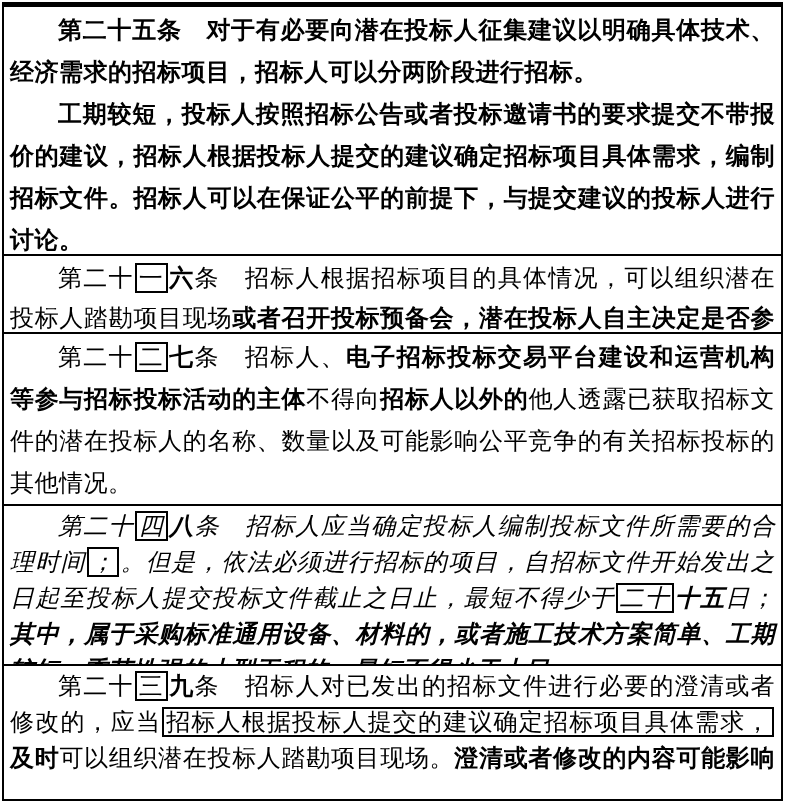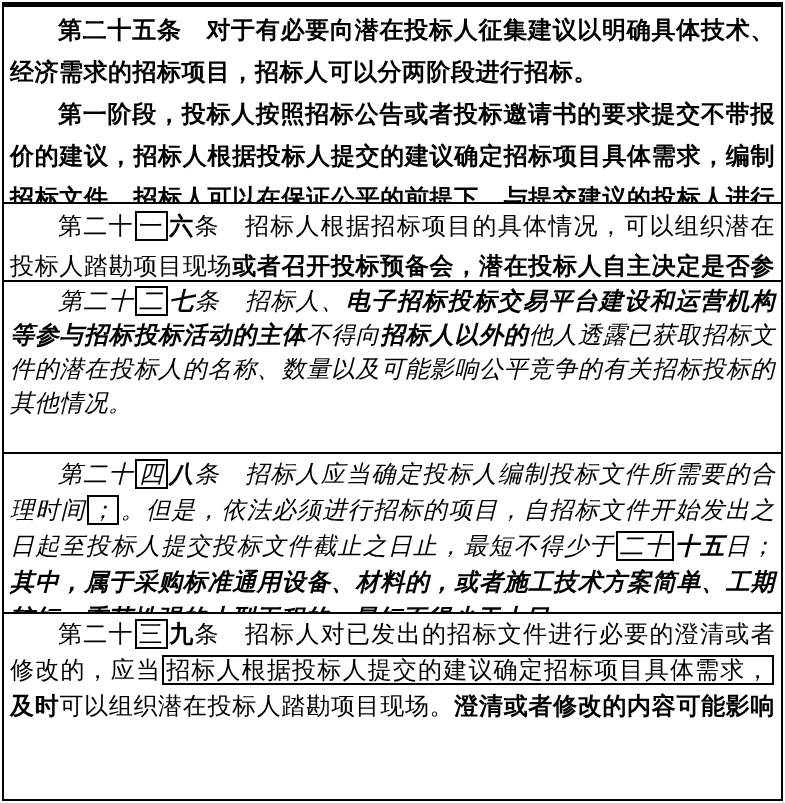--- a/index.html
+++ b/index.html
@@ -35,23 +35,23 @@
   }
   section.art {
     box-sizing: border-box;
     padding: 2px 6px 0 6px;
     overflow: hidden;
     font-size: 24px;
   }
   section.art:not(:last-child) {
     border-bottom: 2px solid #000;
   }
-  .art1 { height: 197px; line-height: 41px; }
+  .art1 { height: 249px; line-height: 41px; }
   .art2 { height: 78px;  line-height: 39px; }
-  .art3 { height: 172px; line-height: 34px; font-style: italic; }
+  .art3 { height: 172px; line-height: 42px; }
   .art4 { height: 160px; line-height: 36px; font-style: italic; }
   .art5 { height: 104px; line-height: 36px; }
   p.para {
     margin: 0;
     text-indent: 2em;
     text-align: justify;
     letter-spacing: 0.5px;
   }
   
   .run.norm {
@@ -73,21 +73,21 @@
   }
 </style>
 </head>
 <body>
 
 <div class="page">
   <div class="frame">
 
   <section class="art art1">
         <p class="para"><span class="run add">第二十五条　对于有必要向潜在投标人征集建议以明确具体技术、经济需求的招标项目，招标人可以分两阶段进行招标。</span></p>
-        <p class="para"><span class="run add">第一阶段，投标人按照招标公告或者投标邀请书的要求提交不带报价的建议，招标人根据投标人提交的建议确定招标项目具体需求，编制招标文件。招标人可以在保证公平的前提下，与提交建议的投标人进行讨论。</span></p>
+        <p class="para"><span class="run add">工期较短，投标人按照招标公告或者投标邀请书的要求提交不带报价的建议，招标人根据投标人提交的建议确定招标项目具体需求，编制招标文件。招标人可以在保证公平的前提下，与提交建议的投标人进行讨论。</span></p>
       </section>
       <section class="art art2">
         <p class="para"><span class="run norm">第二十</span><span class="run del">一</span><span class="run add">六</span><span class="run norm">条　招标人根据招标项目的具体情况，可以组织潜在投标人踏勘项目现场</span><span class="run add">或者召开投标预备会，潜在投标人自主决定是否参加。</span></p>
       </section>
       <section class="art art3">
         <p class="para"><span class="run norm">第二十</span><span class="run del">二</span><span class="run add">七</span><span class="run norm">条　招标人、</span><span class="run add">电子招标投标交易平台建设和运营机构等参与招标投标活动的主体</span><span class="run norm">不得向</span><span class="run add">招标人以外的</span><span class="run norm">他人透露已获取招标文件的潜在投标人的名称、数量以及可能影响公平竞争的有关招标投标的其他情况。</span></p>
       </section>
       <section class="art art4">
         <p class="para"><span class="run norm">第二十</span><span class="run del">四</span><span class="run add">八</span><span class="run norm">条　招标人应当确定投标人编制投标文件所需要的合理时间</span><span class="run del">；</span><span class="run norm">。但是，依法必须进行招标的项目，自招标文件开始发出之日起至投标人提交投标文件截止之日止，最短不得少于</span><span class="run del">二十</span><span class="run add">十五</span><span class="run norm">日；</span><span class="run add">其中，属于采购标准通用设备、材料的，或者施工技术方案简单、工期较短、季节性强的小型工程的，最短不得少于十日</span><span class="run norm">。</span></p>
       </section>

